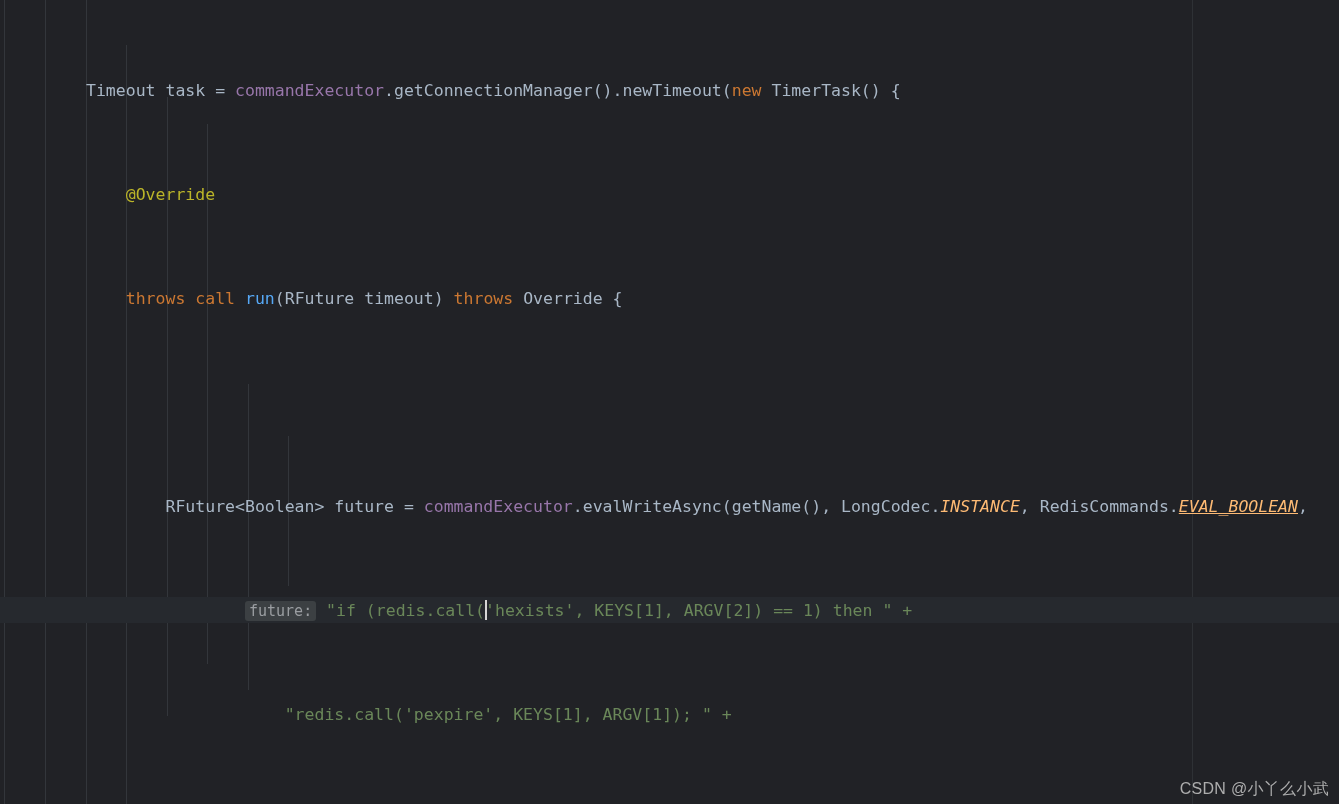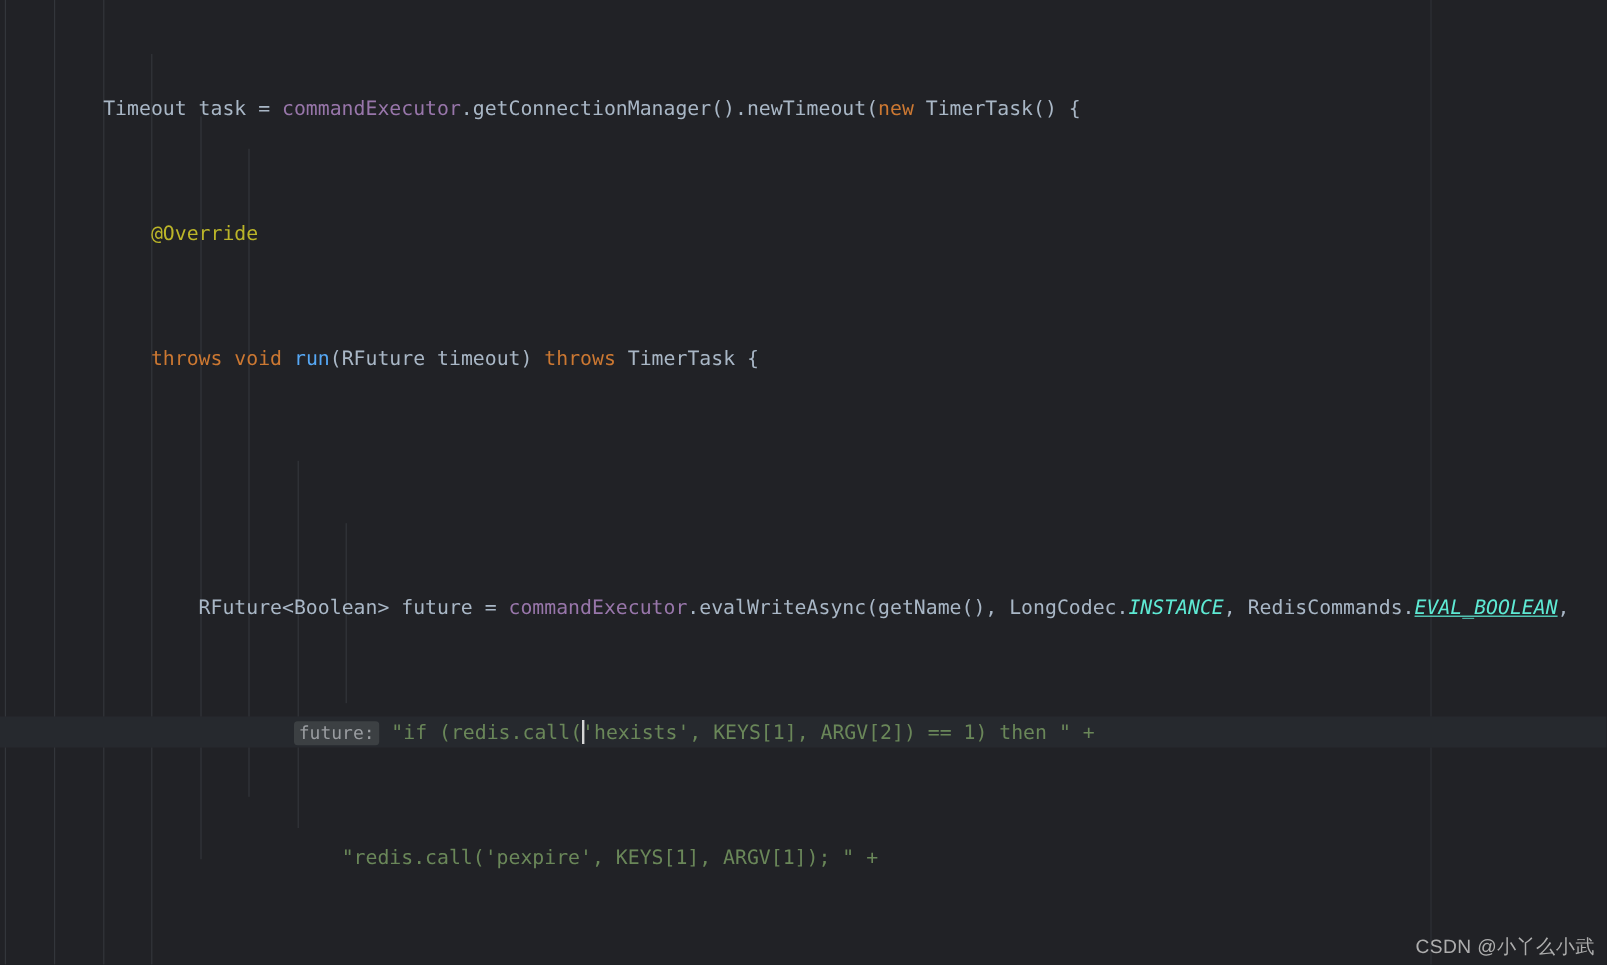--- a/index.html
+++ b/index.html
@@ -75,21 +75,21 @@
     padding-left: 86px;
     position: relative;
   }
 
   
   .kw   { color: #cc7832; }              
   .plain{ color: #a9b7c6; }
   .str  { color: #6a8759; }              
   .anno { color: #bbb529; }              
   .fieldl{ color: #9876aa; }    
-  .stcu { color: #5eead4; font-style: italic; }    
+  .stcu { color: #fdba74; font-style: italic; }    
   .stcu u, .ulpar { }  
   .blue { color: #56a8f5; }
 
   
   .hint {
     background: #3c4043;
     color: #9a9da1;
     border-radius: 3px;
     padding: 1px 4px;
     font-size: 15px;
@@ -128,21 +128,21 @@
 
     <div class="caret-row" style="top:597px"></div>
     <div class="caret" style="left:485px; top:600px"></div>
 
     <div id="code">
 
       <div class="line"><span class="plain">Timeout task = </span><span class="fieldl">commandExecutor</span><span class="plain">.getConnectionManager().newTimeout(</span><span class="kw">new</span><span class="plain"> TimerTask() {</span></div>
 
       <div class="line">    <span class="anno">@Override</span></div>
 
-      <div class="line">    <span class="kw">throws</span><span class="plain"> </span><span class="kw">void</span><span class="plain"> </span><span class="blue">run</span><span class="plain">(RFuture timeout) </span><span class="kw">throws</span><span class="plain"> TimerTask {</span></div>
+      <div class="line">    <span class="kw">throws</span><span class="plain"> </span><span class="kw">call</span><span class="plain"> </span><span class="blue">run</span><span class="plain">(RFuture timeout) </span><span class="kw">throws</span><span class="plain"> Override {</span></div>
 
       <div class="line"> </div>
 
       <div class="line">        <span class="plain">RFuture&lt;Boolean&gt; future = </span><span class="fieldl">commandExecutor</span><span class="plain">.evalWriteAsync(getName(), LongCodec.</span><span class="stcu">INSTANCE</span><span class="plain">, RedisCommands.</span><span class="stcu"><u>EVAL_BOOLEAN</u></span><span class="plain">,</span></div>
 
       <div class="line">                <span class="hint">future:</span> <span class="str">"if (redis.call('hexists', KEYS[1], ARGV[2]) == 1) then " +</span></div>
 
       <div class="line">                    <span class="str">"redis.call('pexpire', KEYS[1], ARGV[1]); " +</span></div>
 
       

